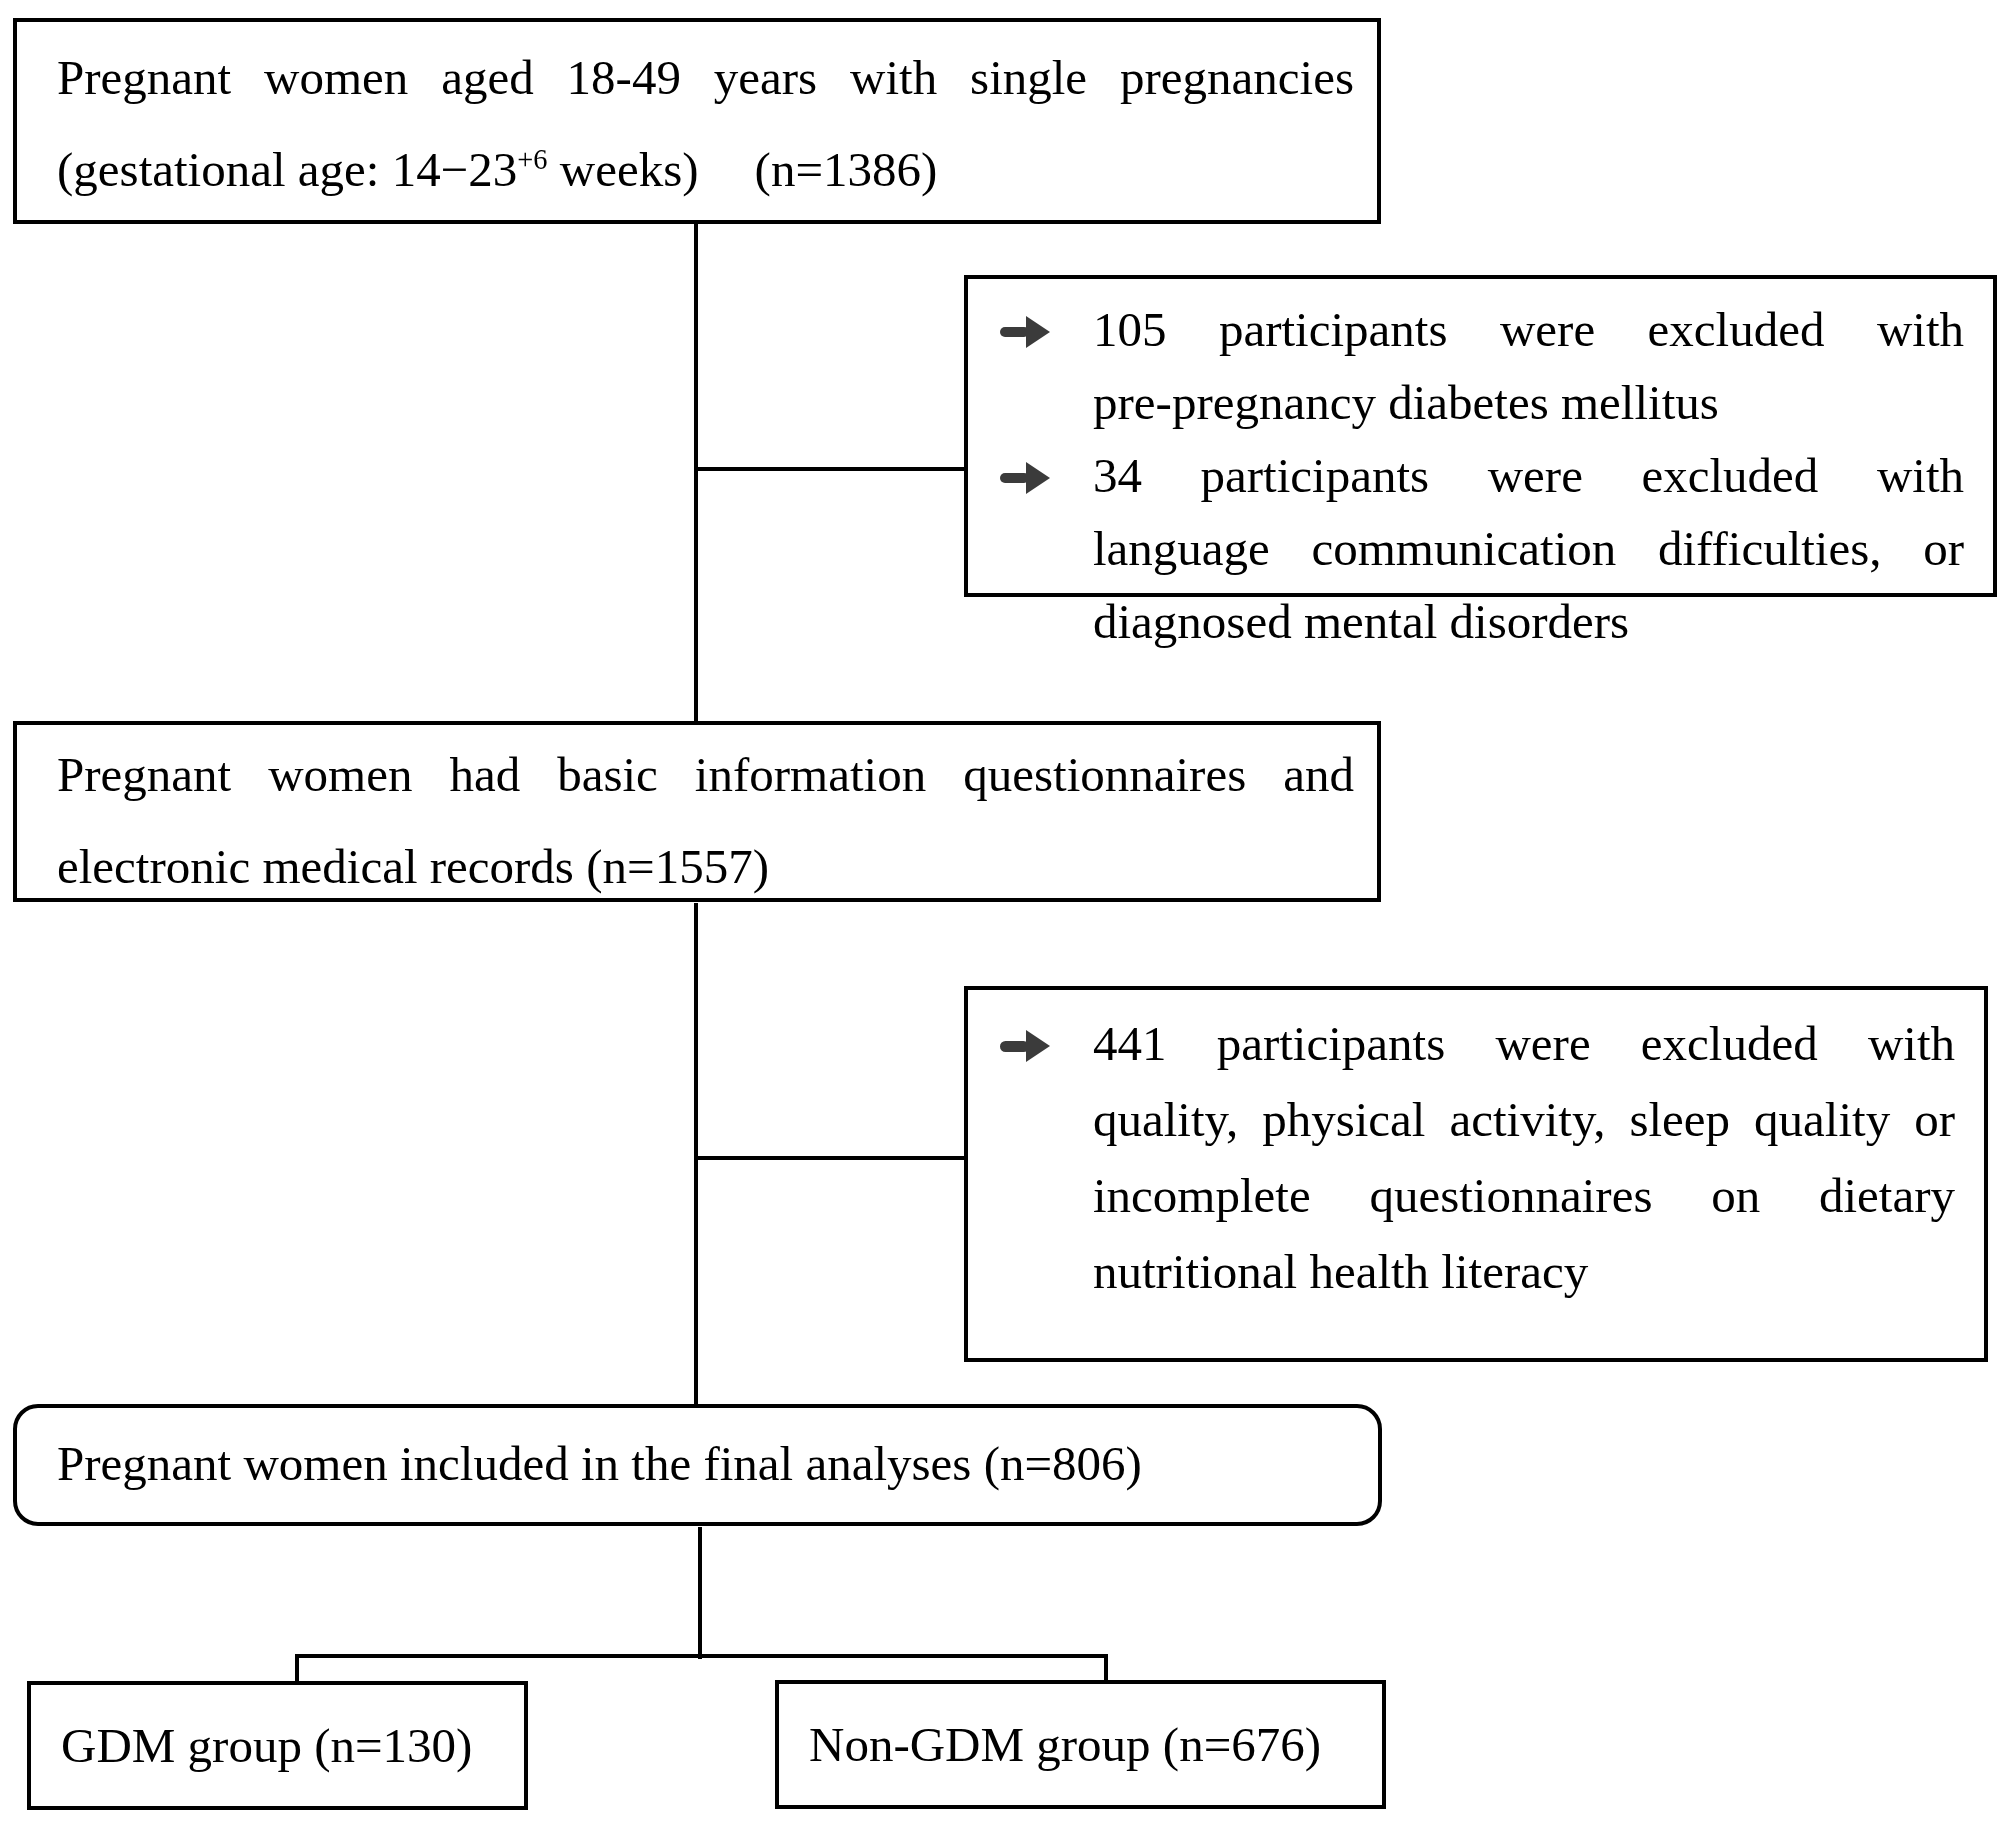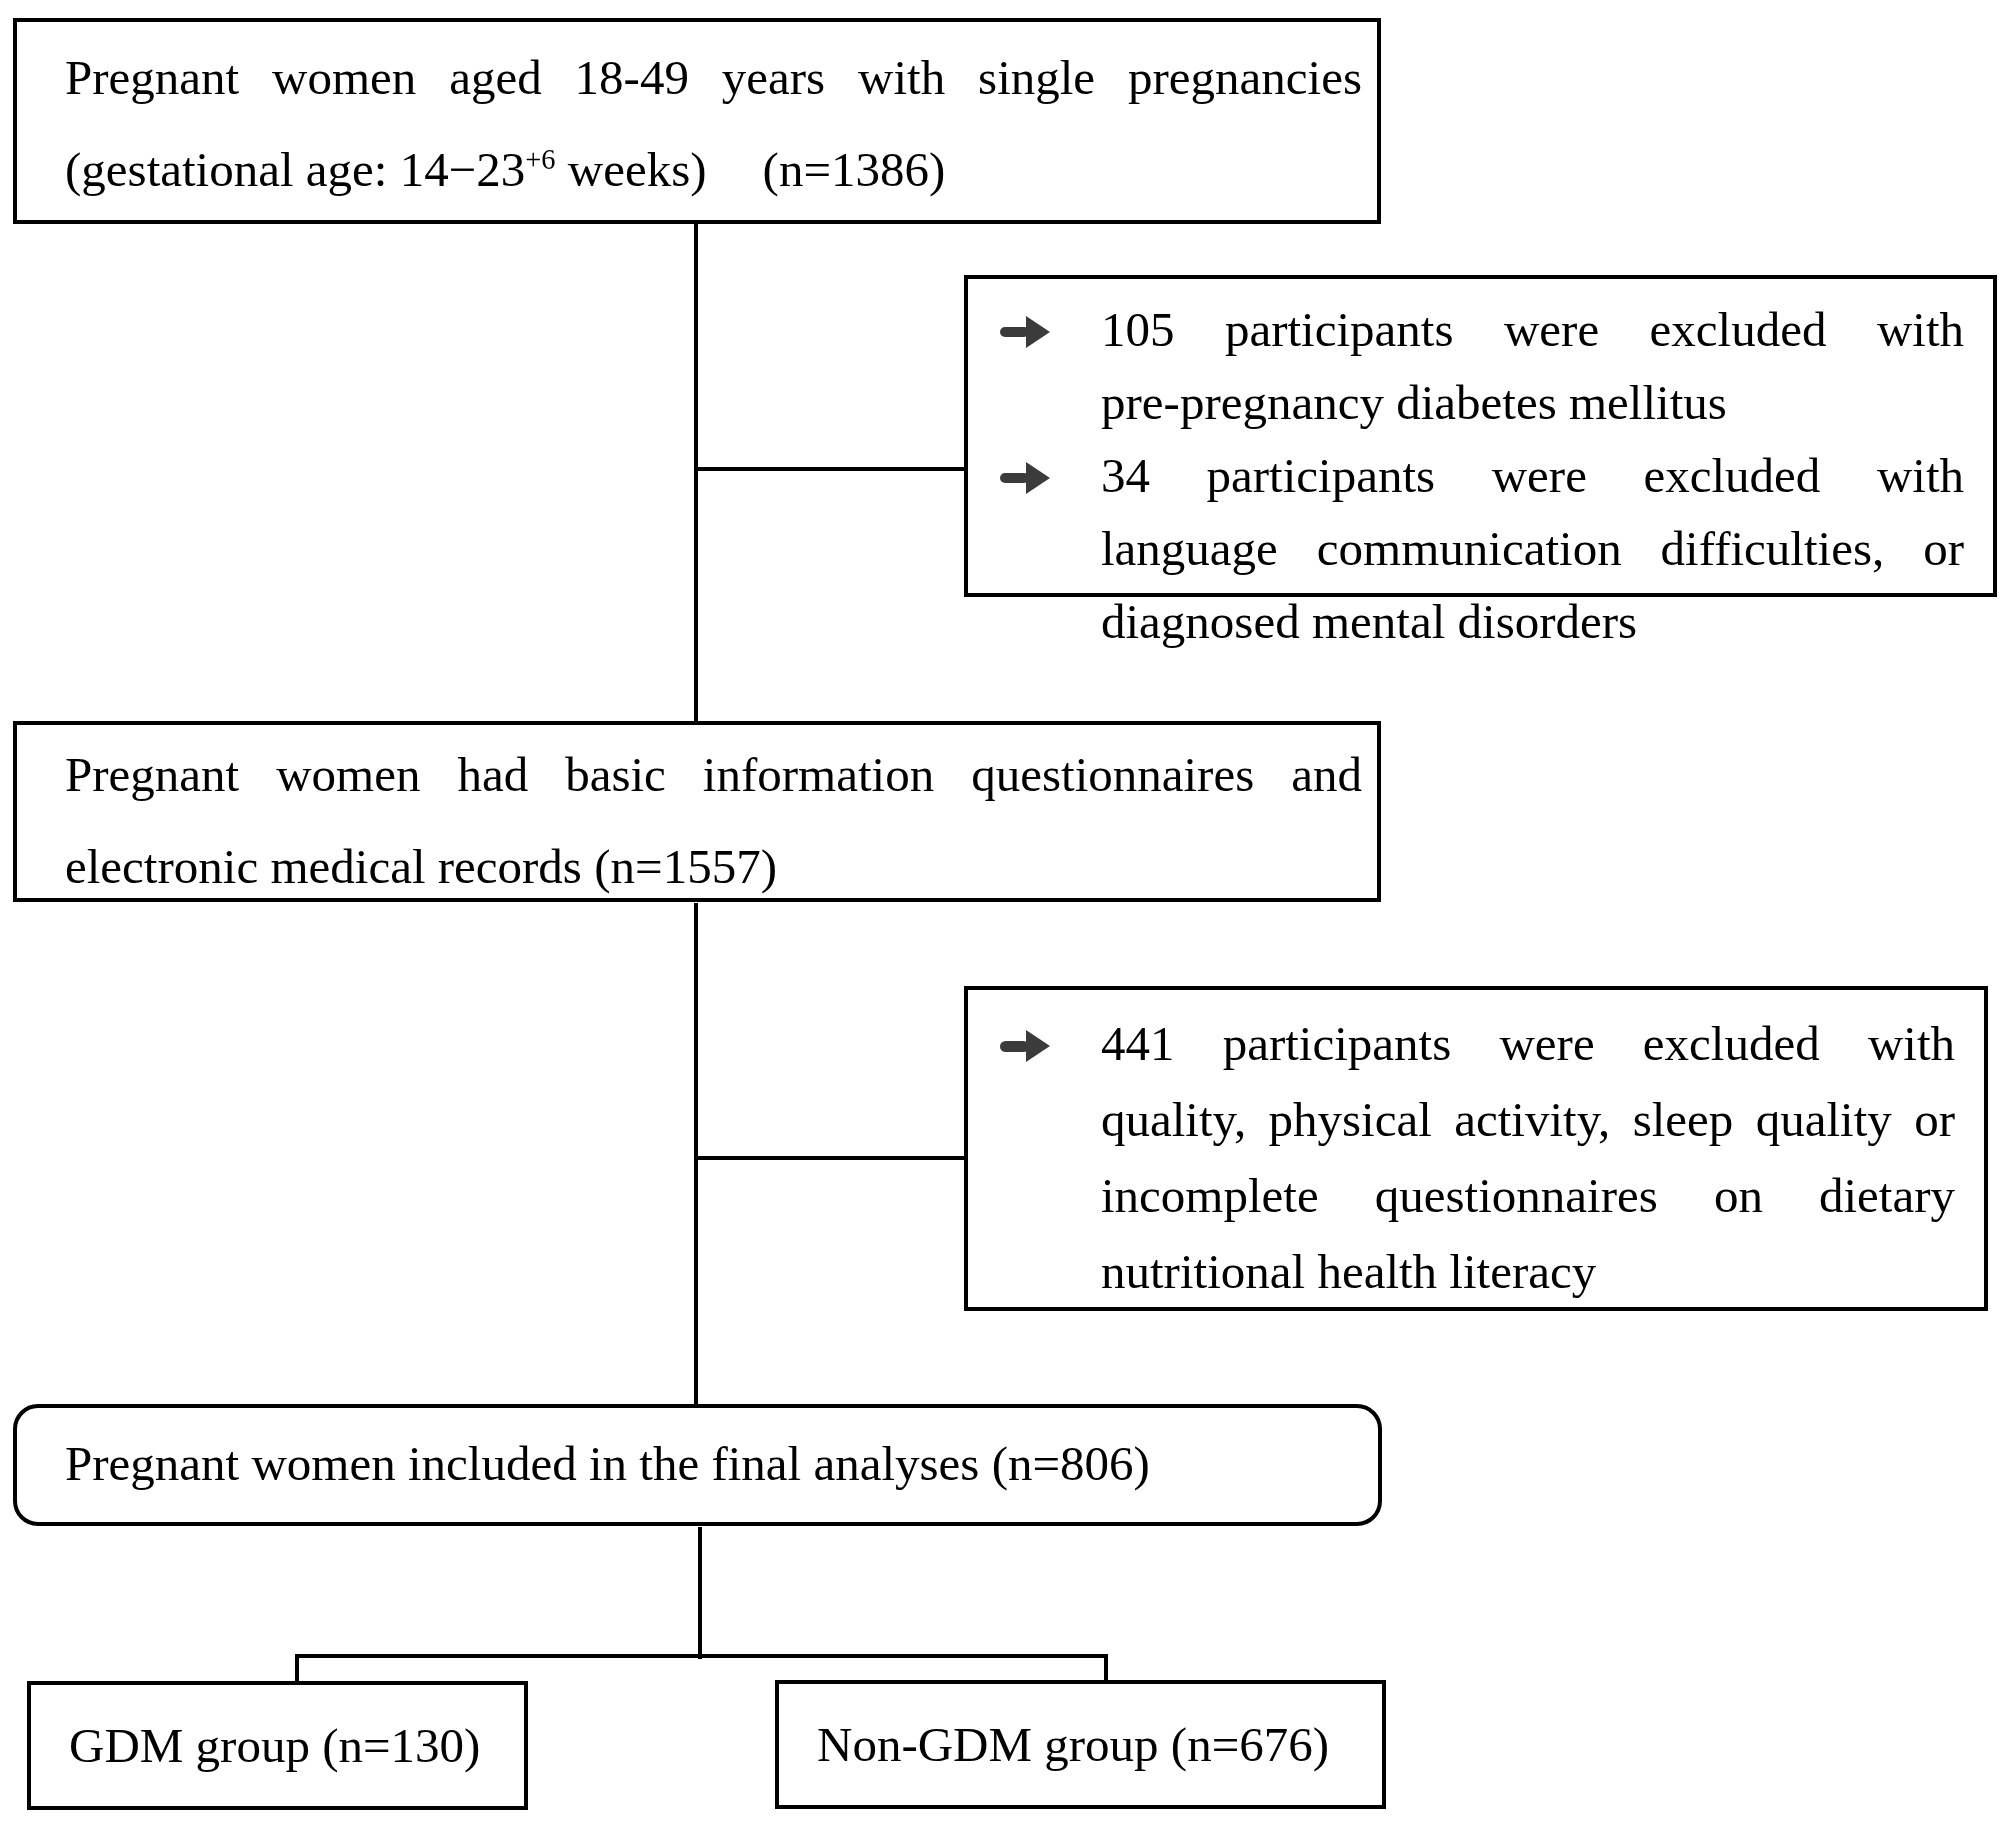--- a/index.html
+++ b/index.html
@@ -18,21 +18,20 @@
   .box {
     position: absolute;
     background: #ffffff;
     border: 4.3px solid #000000;
     box-sizing: border-box;
     font-size: 49px;
     color: #000000;
   }
   .line {
     white-space: nowrap;
-    margin-left: 8px;
   }
   .justify {
     white-space: normal;
     text-align: justify;
     text-align-last: justify;
   }
   
   .main-box { line-height: 92px; padding: 10px 23px 0 40px; }
   .main-box .line, .main-box .justify { width: 100%; }
   #box-final { line-height: 112px; padding: 0 23px 0 40px; border-radius: 25px; }
@@ -102,21 +101,21 @@
 
   <div class="box main-box" id="box-questionnaires" style="left:13px; top:721px; width:1368px; height:181px; padding-top:4.3px;">
     <div class="line justify">Pregnant women had basic information questionnaires and</div>
     <div class="line">electronic medical records (n=1557)</div>
   </div>
 
   <div class="conn" style="left:694px; top:903px; width:4.3px; height:502px;"></div>
 
   <div class="conn" style="left:694px; top:1156px; width:270px; height:4.3px;"></div>
 
-  <div class="box excl-box" id="box-exclusion-2" style="left:964px; top:986px; width:1024px; height:325px; line-height:76px; padding-top:16px;">
+  <div class="box excl-box" id="box-exclusion-2" style="left:964px; top:986px; width:1024px; height:376px; line-height:76px; padding-top:16px;">
     <div class="excl-item">
       <div class="excl-icon-cell" style="height:76px;">
         <span class="arrow-icon">
             <span class="arrow-shaft"></span>
             <span class="arrow-head"></span>
           </span>
       </div>
       <div class="excl-text">
         <div class="line justify">441 participants were excluded with</div>
         <div class="line justify">quality, physical activity, sleep quality or</div>

